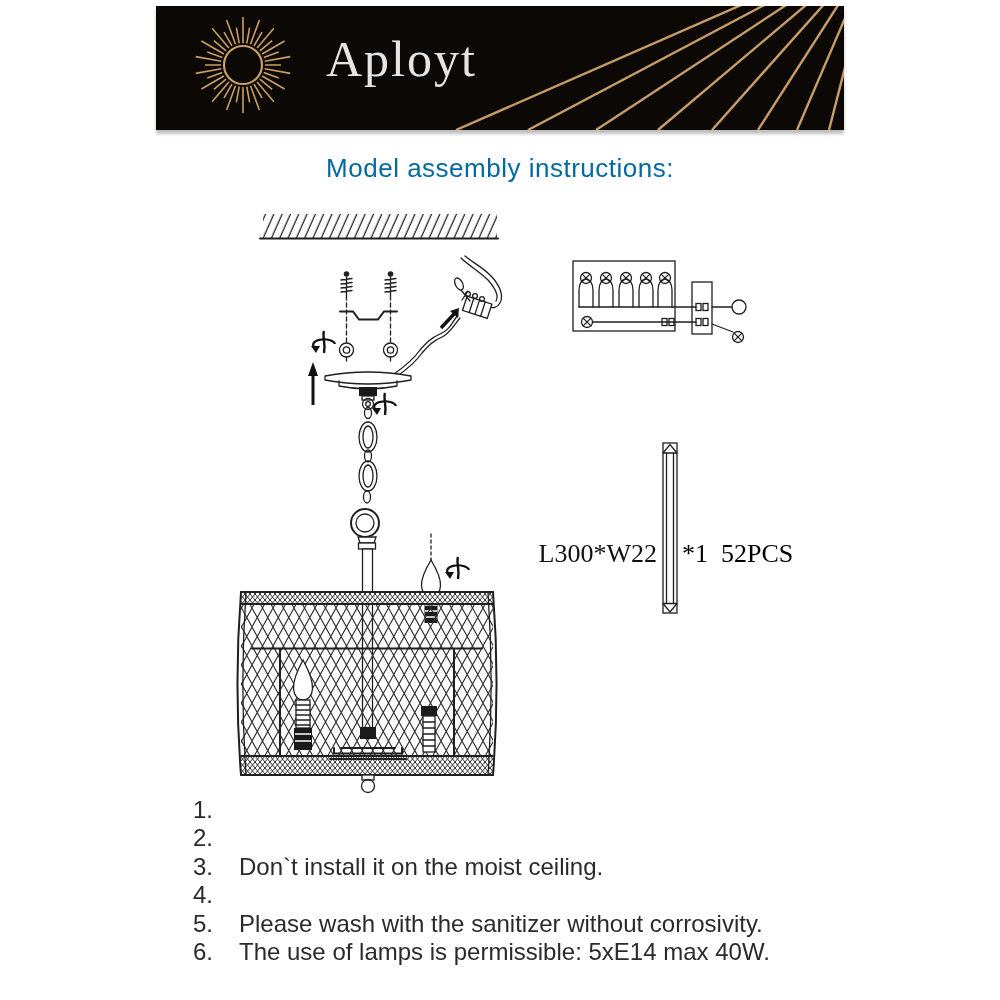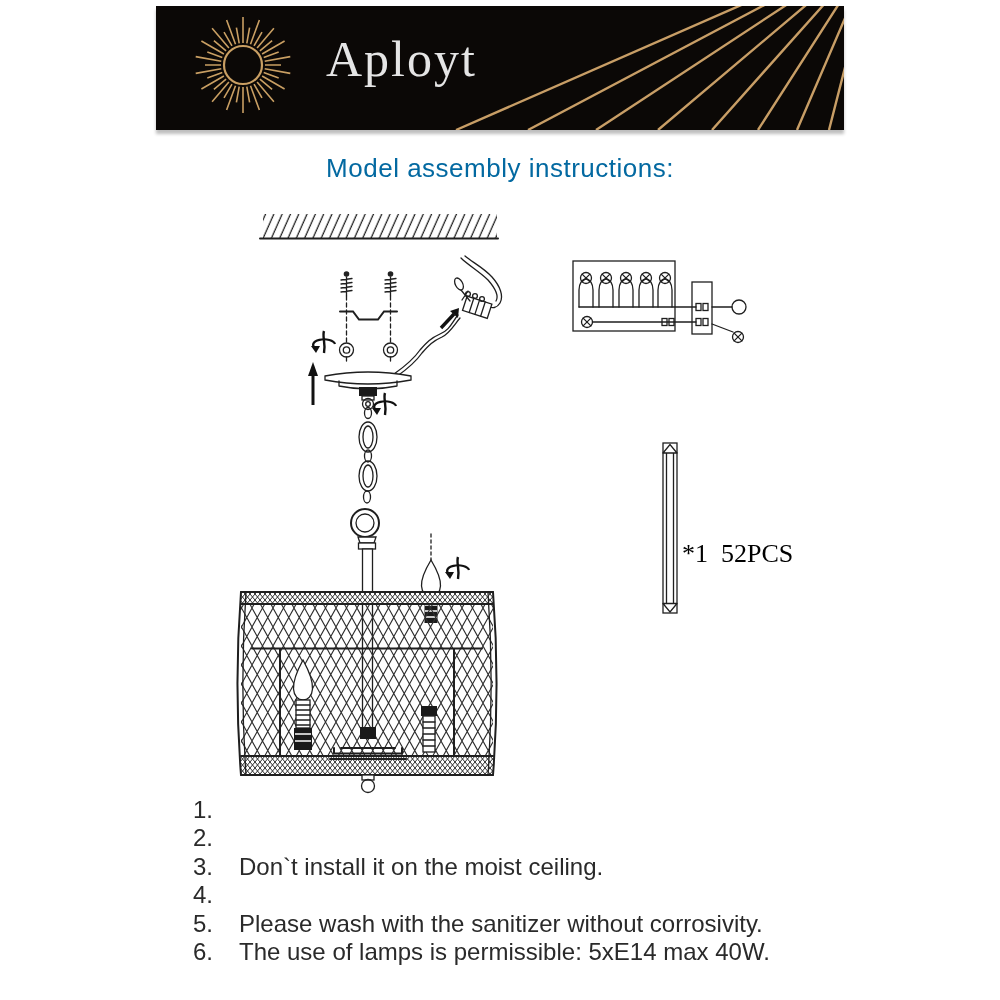--- a/index.html
+++ b/index.html
@@ -216,20 +216,21 @@
       <use href="#lampX" x="738" y="337"></use>
     </g>
 
     <g>
       <rect class="ln" x="663" y="443" width="14" height="170" fill="#fff"></rect>
       <path class="ln" d="M663,453 L670,444.5 L677,453 M663,453 L677,453 M663,603.5 L670,612 L677,603.5 M663,603.5 L677,603.5
                           M666.5,453 L666.5,603.5 M673.5,453 L673.5,603.5"></path>
     </g>
   </svg>
 
+  <div class="abs lblL">L300*W22</div>
   <div class="abs lblR">*1  52PCS</div>
 
   <div class="abs ins">
     <div class="ins-row">
       <span class="num">1.</span>
     </div>
     <div class="ins-row">
       <span class="num">2.</span>
     </div>
     <div class="ins-row">

